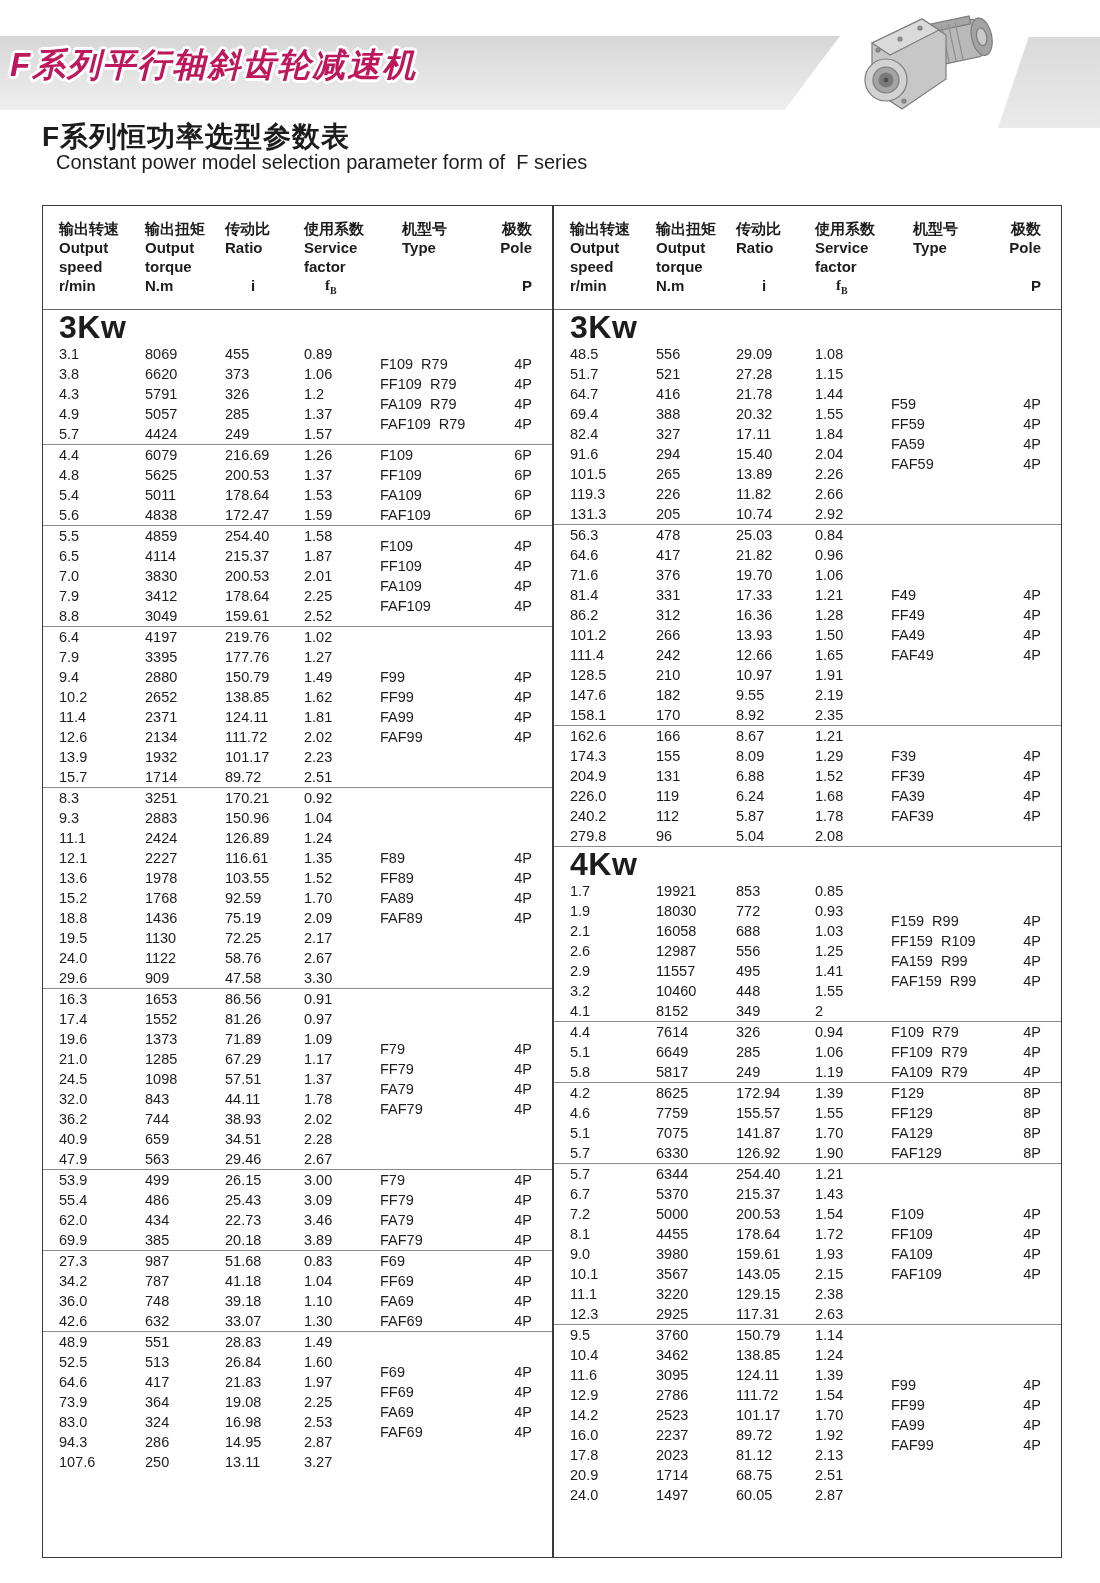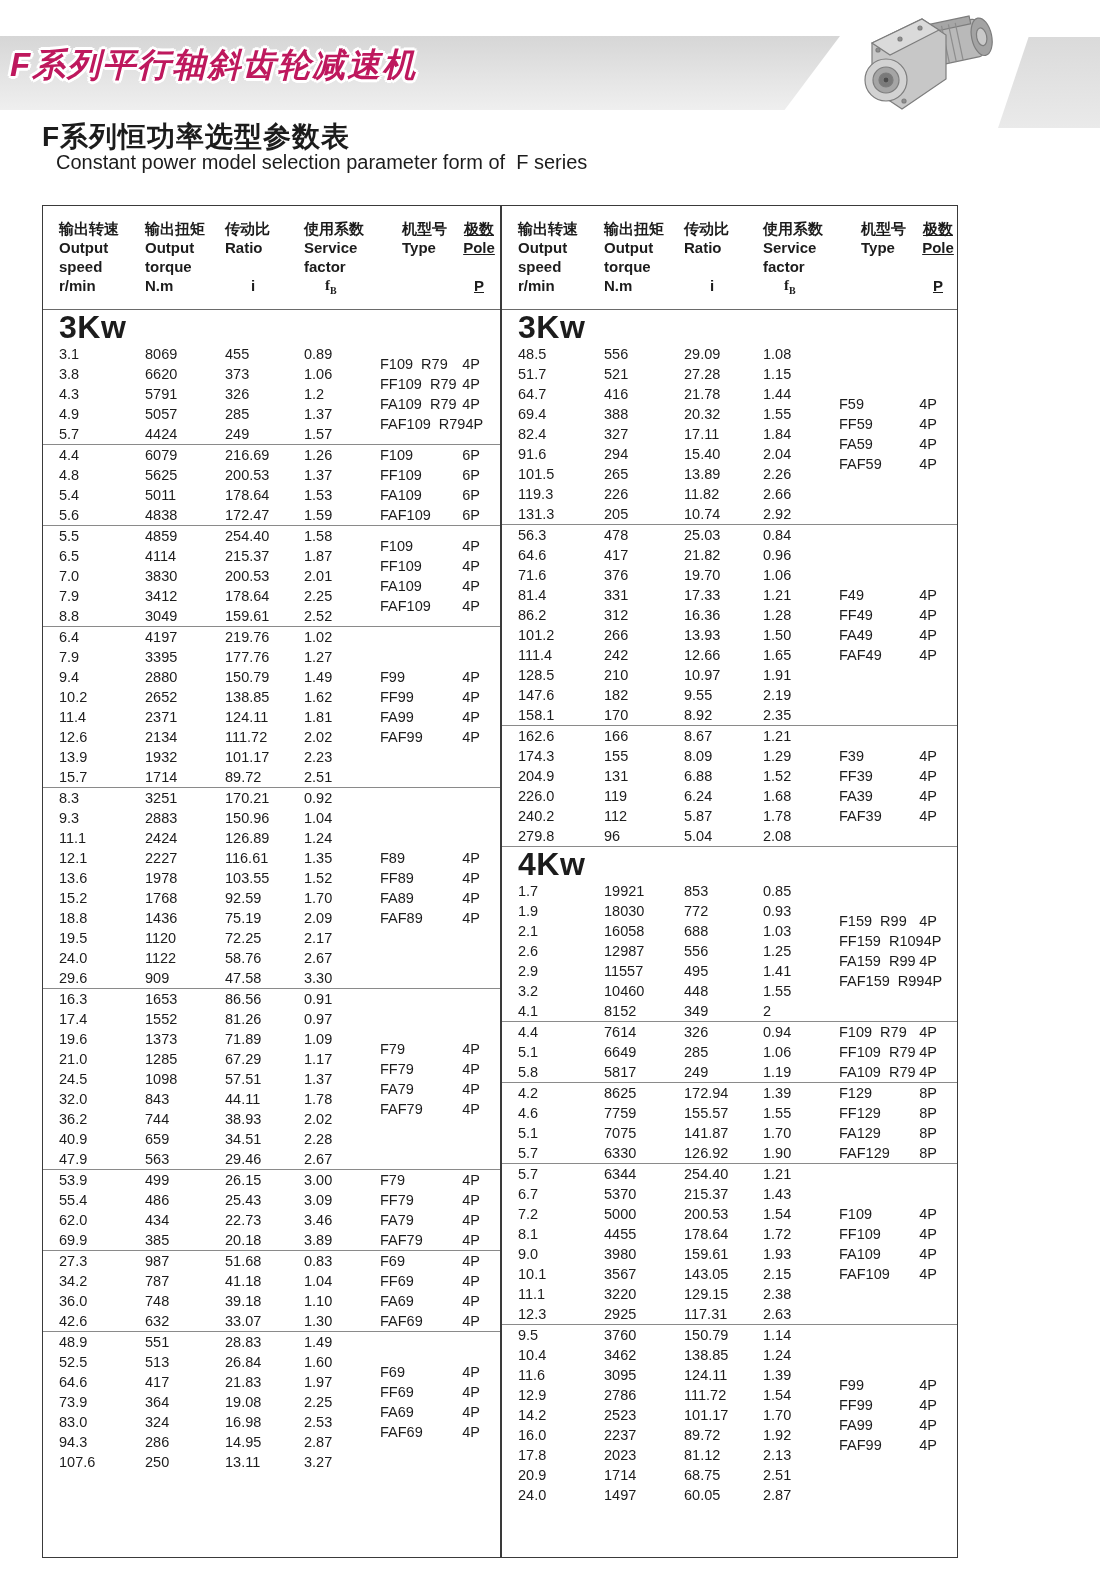--- a/index.html
+++ b/index.html
@@ -25,37 +25,37 @@
     color:#be185d;white-space:pre;
     text-shadow:-2px -2px 0 #fff,2px -2px 0 #fff,-2px 2px 0 #fff,2px 2px 0 #fff,
                  3px 0 0 #fff,-3px 0 0 #fff,0 3px 0 #fff,0 -3px 0 #fff;
   }
   .product{position:absolute;left:842px;top:3px;width:162px;height:116px;}
   
   .subtitle-zh{position:absolute;left:42px;top:118px;font-size:28px;font-weight:bold;letter-spacing:1px;}
   .subtitle-en{position:absolute;left:42px;top:151px;font-size:20px;white-space:pre;margin-left:14px;}
   
   .tbl{
-    position:absolute;left:42px;top:205px;width:916px;height:1353px;
+    position:absolute;left:42px;top:205px;width:1020px;height:1353px;
     border:1.5px solid #3a3a3a;box-sizing:border-box;display:flex;
   }
   .half{width:50%;box-sizing:border-box;display:flex;flex-direction:column;}
   .half.right{border-left:2px solid #3a3a3a;}
   
   .thead{
     height:104px;box-sizing:border-box;border-bottom:1px solid #6a6a6a;
     display:grid;grid-template-columns:86px 80px 79px 76px 1fr 64px;
     padding:13px 20px 0 16px;font-weight:bold;font-size:15px;
   }
   .hcell > div{height:19px;line-height:19px;white-space:nowrap;}
   .hcell .ind-i{padding-left:26px;}
   .hcell .ind-f{padding-left:21px;font-family:Liberation Serif, serif;}
   .hcell sub{font-size:10px;}
   .hc-type{padding-left:22px;}
-  .hc-pole{text-align:center;text-decoration:underline;}
+  .hc-pole{text-align:right;}
   
   .tb{flex:1;position:relative;font-size:14.5px;}
   .power{height:34px;display:flex;align-items:center;padding-left:16px;
          font-size:32px;font-weight:bold;letter-spacing:0.5px;text-align:center;}
   .section + .section{border-top:1px solid #8a8a8a;}
   .block{position:relative;padding-left:16px;}
   .block + .block{border-top:1px solid #8a8a8a;}
   .row{display:grid;grid-template-columns:86px 80px 79px 76px;height:20px;line-height:20px;}
   .row > div{white-space:nowrap;}
   .types{
@@ -343,21 +343,21 @@
               <div>1.70</div>
             </div>
             <div class="row">
               <div>18.8</div>
               <div>1436</div>
               <div>75.19</div>
               <div>2.09</div>
             </div>
             <div class="row">
               <div>19.5</div>
-              <div>1120</div>
+              <div>1130</div>
               <div>72.25</div>
               <div>2.17</div>
             </div>
             <div class="row">
               <div>24.0</div>
               <div>1122</div>
               <div>58.76</div>
               <div>2.67</div>
             </div>
             <div class="row">

